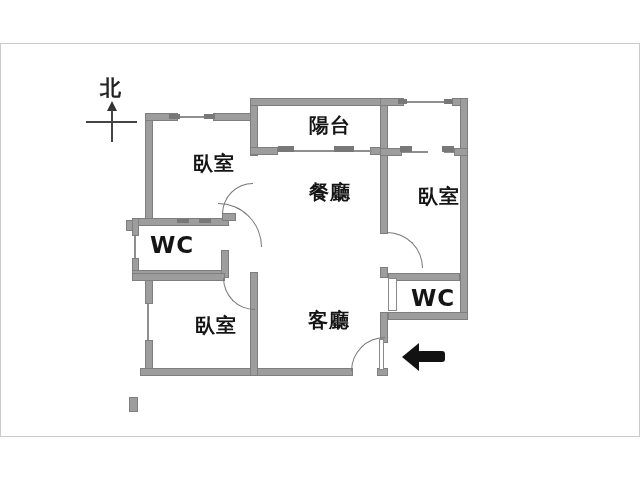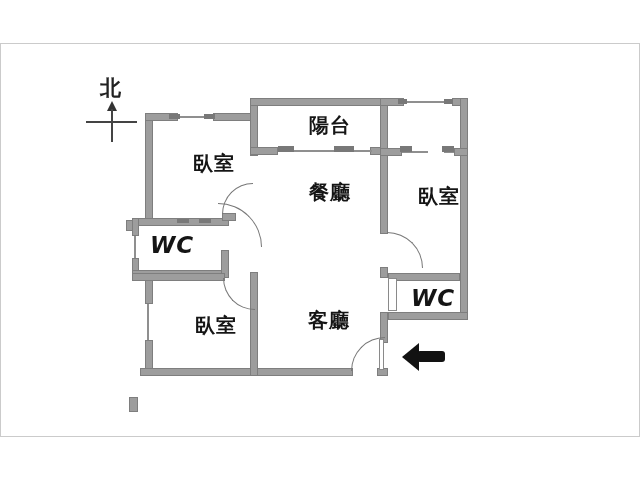--- a/index.html
+++ b/index.html
@@ -14,21 +14,21 @@
          border:1px solid var(--frame-border);background:#fff;z-index:1;}
   .w{position:absolute;background:var(--wall);border:1px solid var(--wall-border);
      box-sizing:border-box;z-index:2;}
   .win{position:absolute;background:var(--window);z-index:3;}
   .tab{position:absolute;background:var(--tab);z-index:3;}
   .arc{position:absolute;border:0 solid var(--line);box-sizing:border-box;z-index:3;}
   .panel{position:absolute;background:#fff;border:1px solid #8a8a8a;box-sizing:border-box;z-index:4;}
   .lbl{position:absolute;transform:translate(-50%,-50%);color:var(--label);
        font-size:20px;font-weight:bold;letter-spacing:1px;white-space:nowrap;z-index:6;padding-left:24px;}
   .lbl-wc{position:absolute;transform:translate(-50%,-50%);color:var(--label);
-       font-size:23px;font-weight:600;letter-spacing:1px;white-space:nowrap;z-index:6;font-style:italic;}
+       font-size:23px;font-weight:600;letter-spacing:1px;white-space:nowrap;z-index:6;}
   .watermark{position:absolute;left:153px;top:213px;font-size:55px;line-height:1;
        font-weight:bold;color:var(--watermark);letter-spacing:0;white-space:nowrap;z-index:5;}
   .north{position:absolute;left:100px;top:74px;color:#222;font-size:21px;font-weight:bold;z-index:6;}
   .n-tri{position:absolute;left:107px;top:101px;width:0;height:0;z-index:6;
        border-left:5px solid transparent;border-right:5px solid transparent;
        border-bottom:10px solid #333;}
   .n-v{position:absolute;left:111px;top:109px;width:2px;height:33px;background:#444;z-index:6;}
   .n-h{position:absolute;left:86px;top:121px;width:51px;height:2px;background:#444;z-index:6;}
   .arrow-head{position:absolute;left:402px;top:343px;width:0;height:0;z-index:7;
        border-top:14px solid transparent;border-bottom:14px solid transparent;

